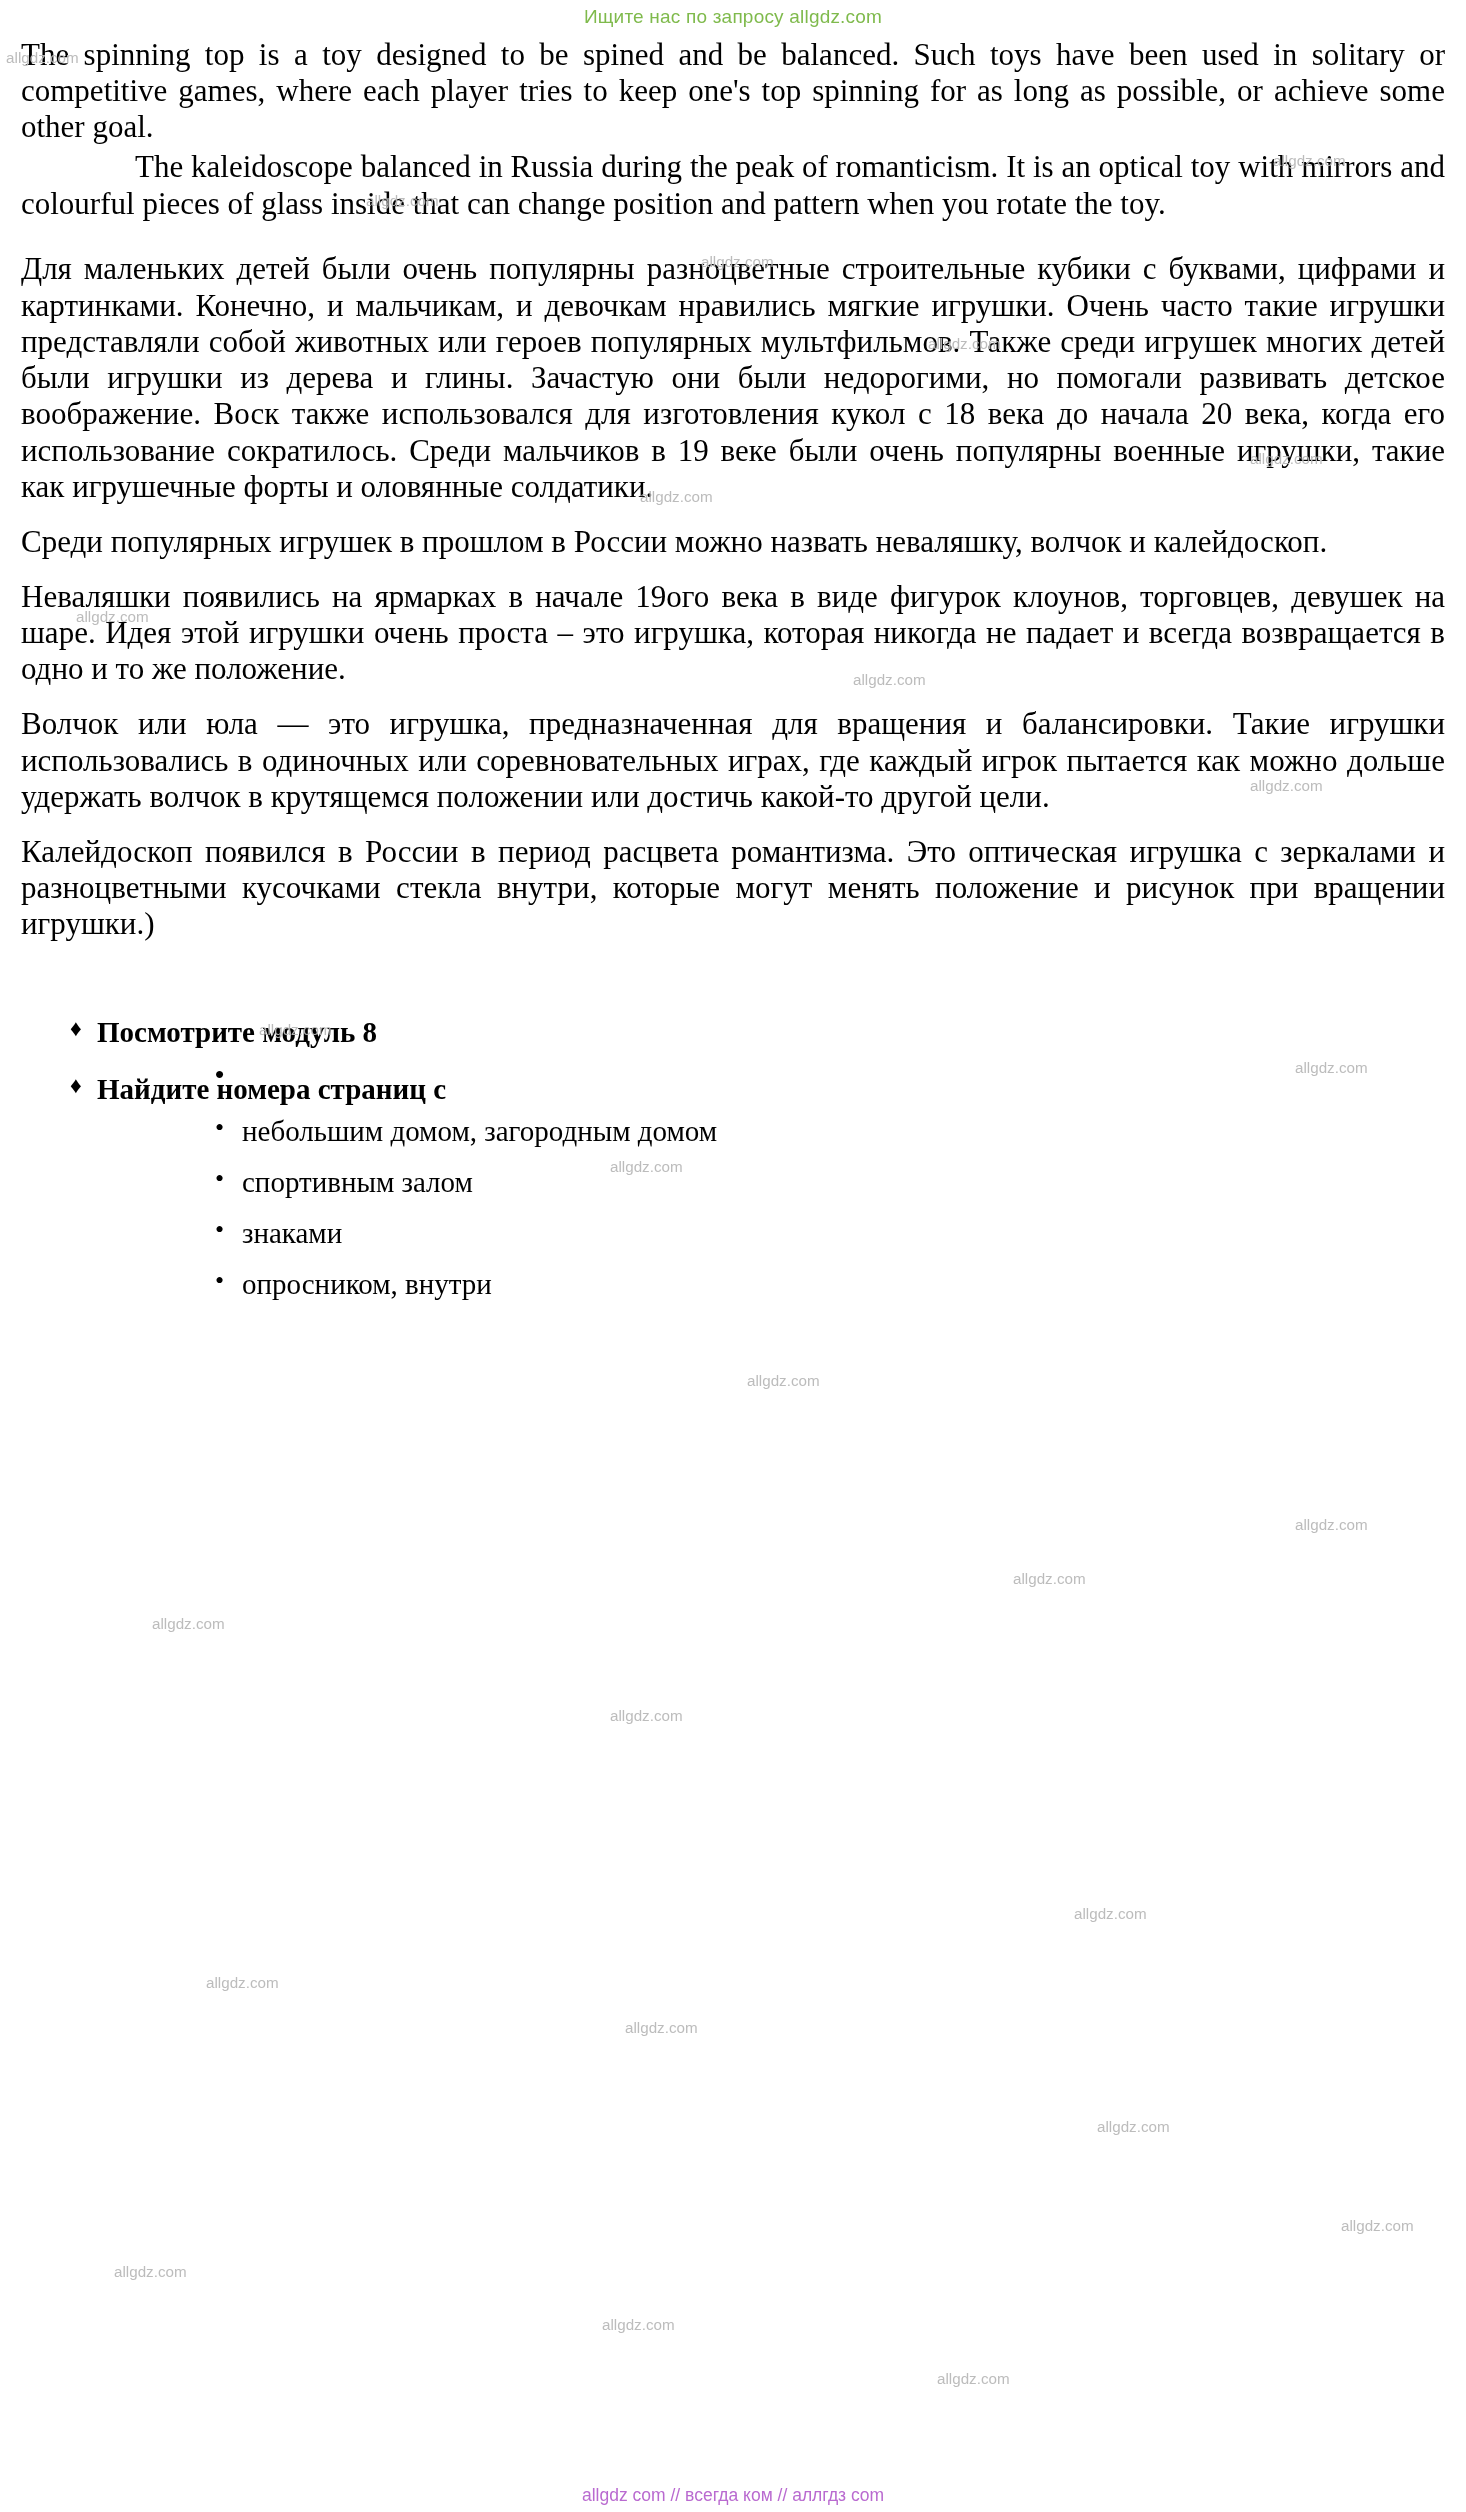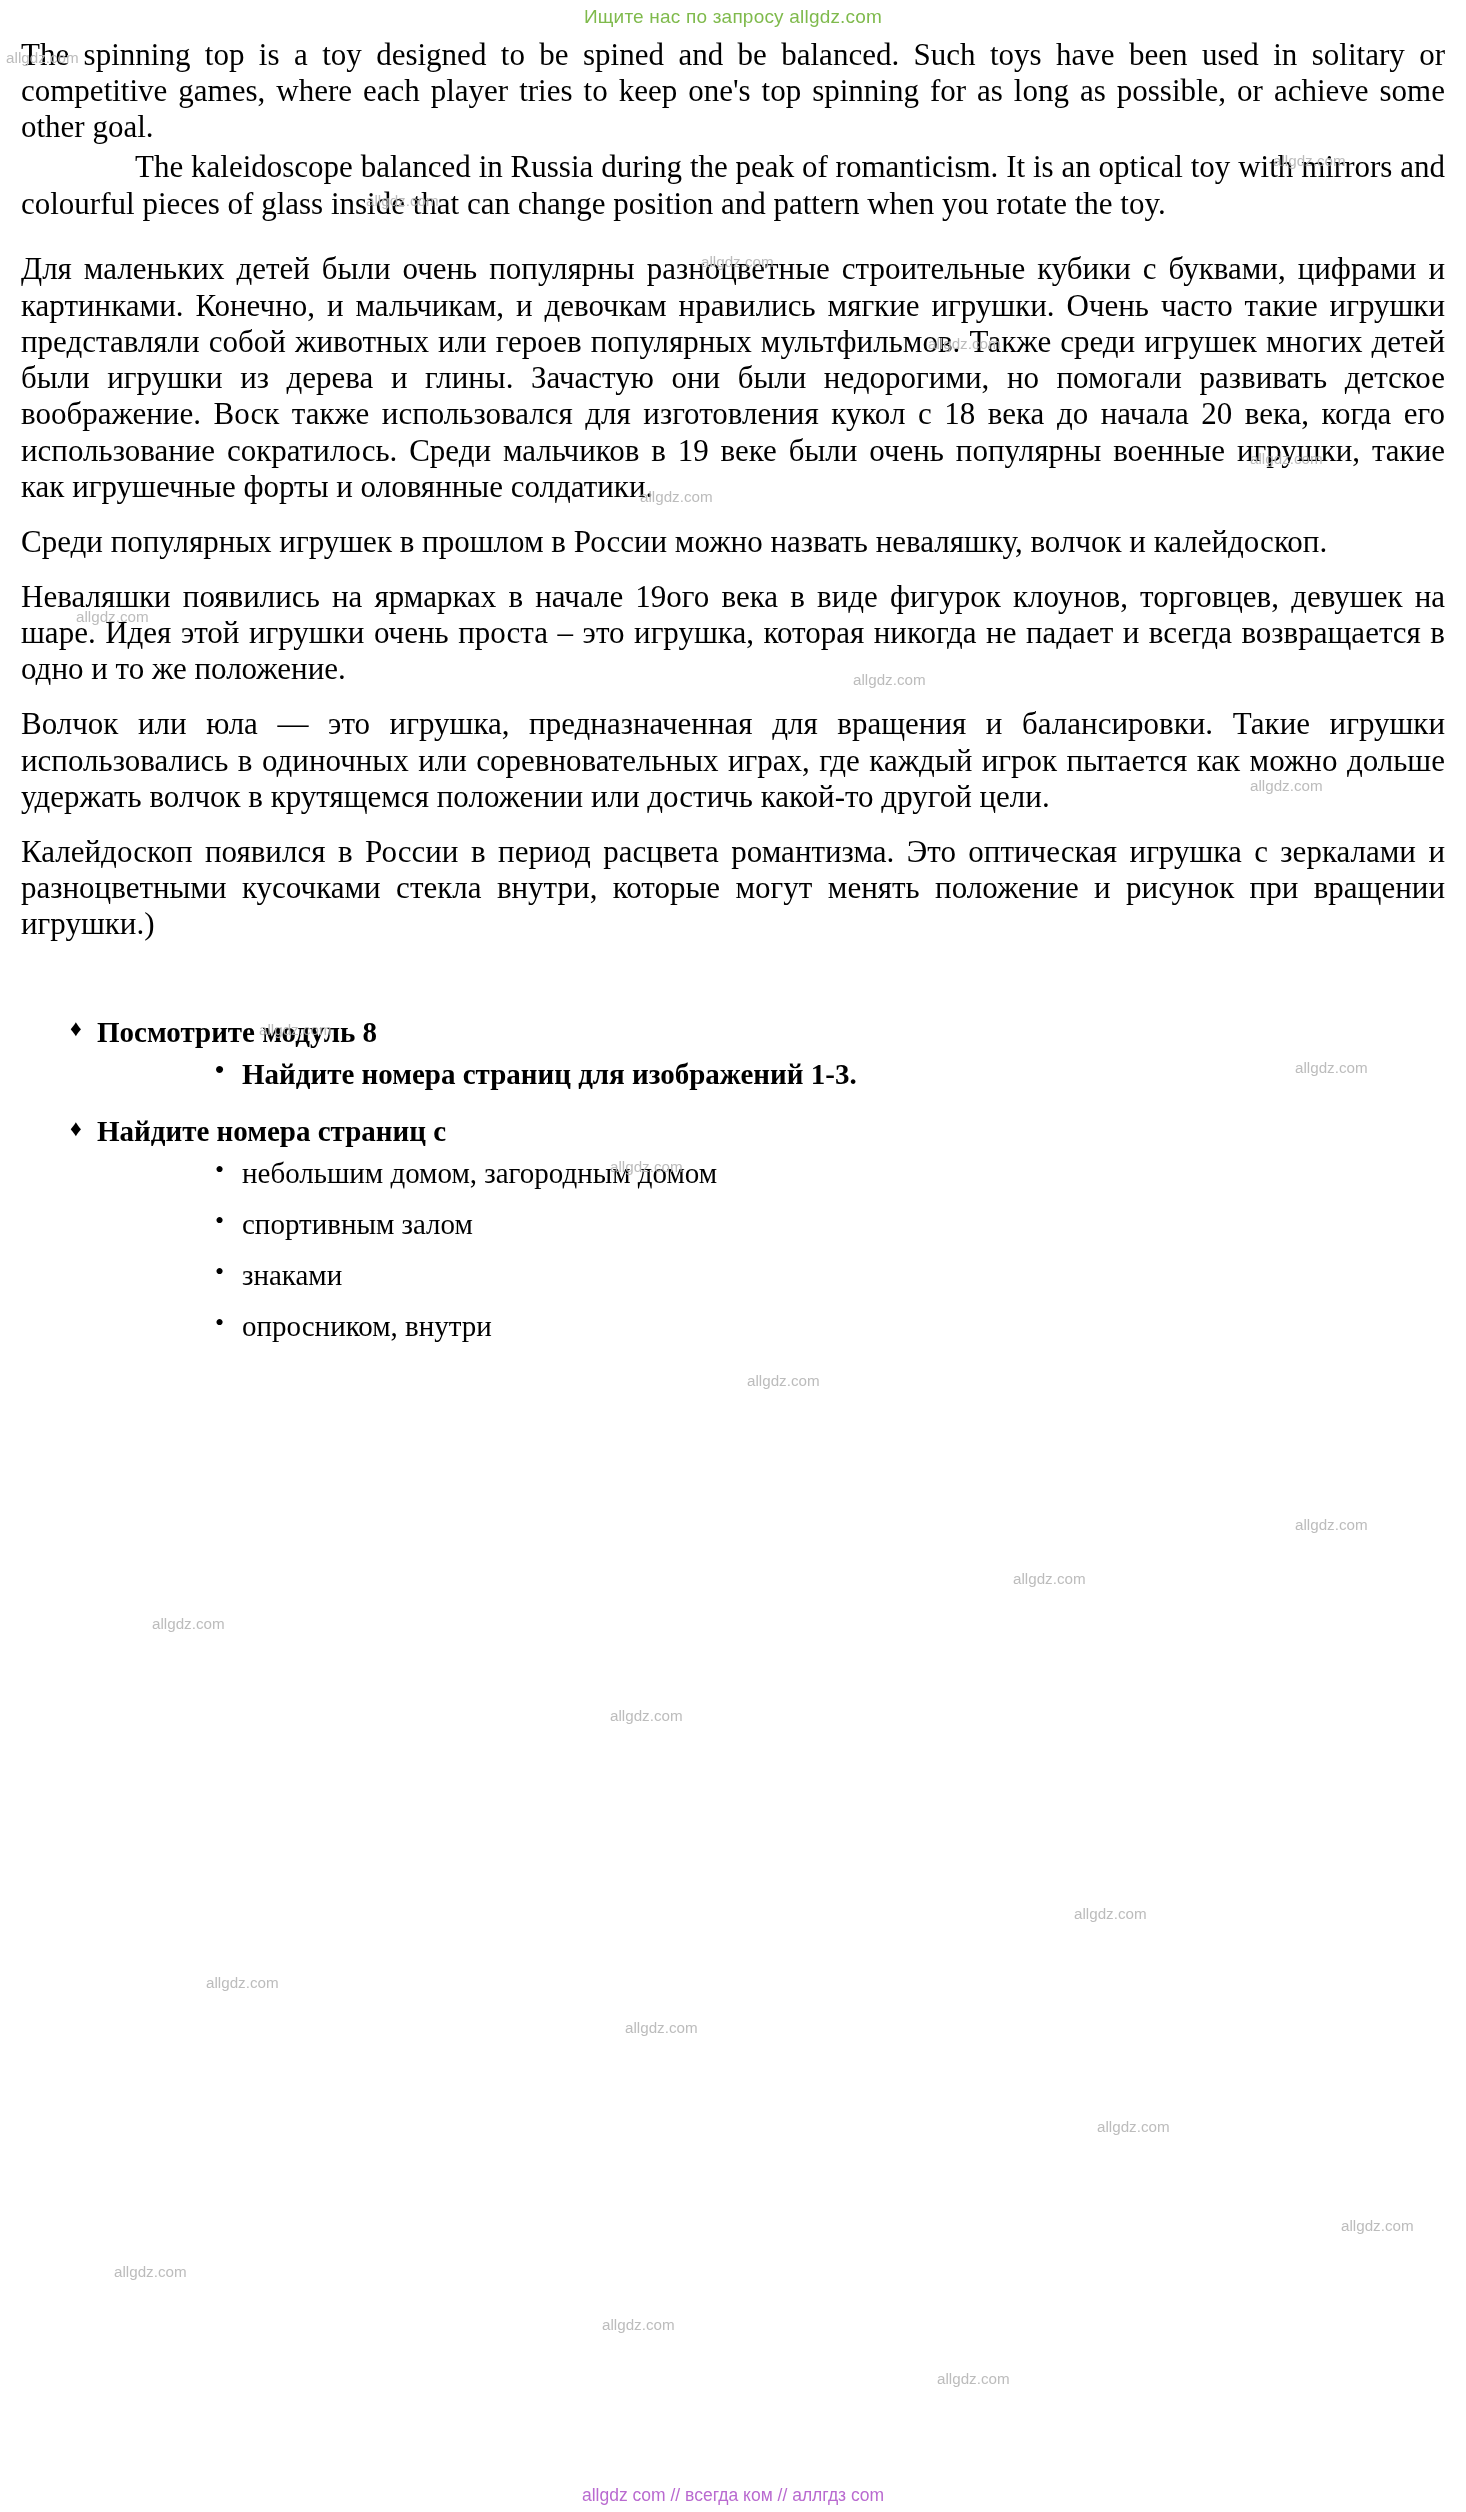--- a/index.html
+++ b/index.html
@@ -162,21 +162,20 @@
 
   <div class="spacer-xl"></div>
 
   <ul class="lv1">
     <li>
       <span class="dia">♦</span>
       <span>Посмотрите модуль 8</span>
       <ul class="lv2">
         <li>
           <span class="dot">•</span>
-          <span>Найдите номера страниц для изображений 1-3.</span>
         </li>
       </ul>
     </li>
   </ul>
 
   <div class="spacer-sm"></div>
 
   <ul class="lv1">
     <li>
       <span class="dia">♦</span>

